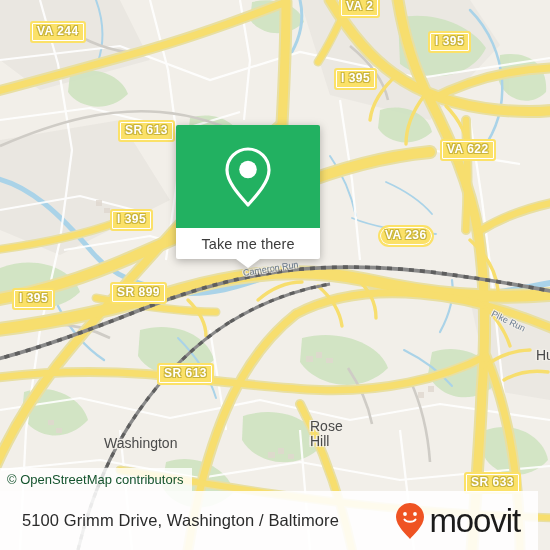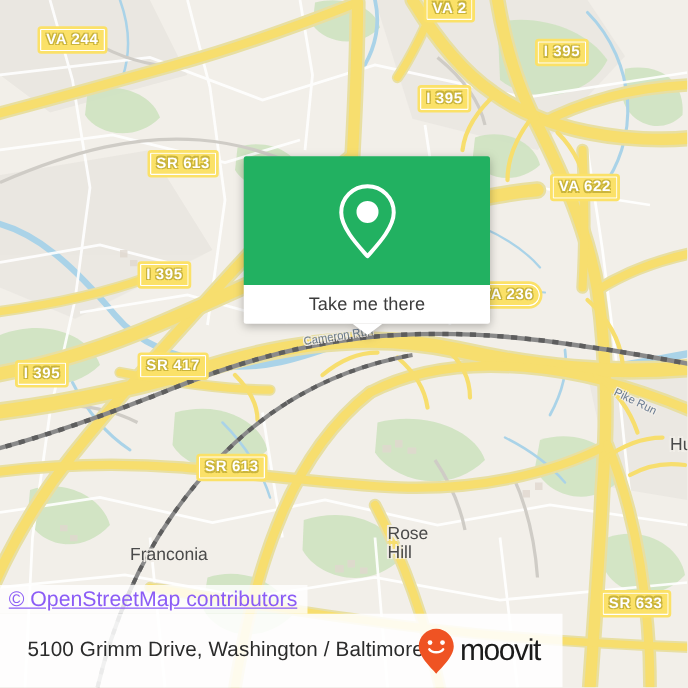--- a/index.html
+++ b/index.html
@@ -52,21 +52,21 @@
     color:#6a7c92;
     font-size:9px;
     white-space:nowrap;
     text-shadow:
       -1px -1px 0 #f2efe9, 1px -1px 0 #f2efe9,
       -1px  1px 0 #f2efe9, 1px  1px 0 #f2efe9;
   }
 
   
   #popup{
-    position:absolute;left:195px;top:125px;width:197px;
+    position:absolute;left:176px;top:125px;width:144px;
     filter:drop-shadow(0 2px 4px rgba(0,0,0,.28));
   }
   #popup-head{
     height:103px;background:#22b161;
     border-radius:2px 2px 0 0;
     display:flex;align-items:center;justify-content:center;
   }
   #popup-foot{
     height:31px;background:#ffffff;
     border-radius:0 0 2px 2px;
@@ -81,41 +81,40 @@
     border-left:12px solid transparent;
     border-right:12px solid transparent;
     border-top:9px solid #ffffff;
   }
 
   
   #attrib{
     position:absolute;left:0;top:468px;
     background:rgba(255,255,255,.80);
     padding:4px 8px 4px 7px;
-    font-size:17px;color:#8b5cf6;white-space:nowrap;
+    font-size:13px;color:#14532d;white-space:nowrap;
     line-height:15px;
-    text-decoration:underline;
   }
 
   
   #bottombar{
-    position:absolute;left:0;top:491px;width:450px;height:59px;
+    position:absolute;left:0;top:491px;width:538px;height:59px;
     background:rgba(255,255,255,.88);
     display:flex;align-items:center;
   }
   #address{
     margin-left:22px;color:#2b2b2b;font-size:16.5px;
     letter-spacing:.1px;white-space:nowrap;
   }
   #brand{
     position:absolute;right:18px;top:50%;transform:translateY(-50%);
     display:flex;align-items:center;gap:4px;
   }
   #brand .wordmark{
-    font-size:24px;color:#1b1b1b;letter-spacing:-1.1px;
+    font-size:33px;color:#1b1b1b;letter-spacing:-1.1px;
     line-height:33px;font-weight:400;
   }
 </style>
 </head>
 <body>
 
 <div id="stage">
 
   <div id="map">
     <svg class="svgmap" viewBox="0 0 550 550" xmlns="http://www.w3.org/2000/svg">
@@ -323,35 +322,35 @@
     <div class="shield" style="left:440px;top:139px;">
         <span>VA 622</span>
       </div>
     <div class="shield" style="left:110px;top:209px;">
         <span>I 395</span>
       </div>
     <div class="shield" style="left:378px;top:225px;border-radius:11px;">
         <span>VA 236</span>
       </div>
     <div class="shield" style="left:110px;top:282px;">
-        <span>SR 417</span>
+        <span>SR 899</span>
       </div>
     <div class="shield" style="left:12px;top:288px;">
         <span>I 395</span>
       </div>
     <div class="shield" style="left:157px;top:363px;">
         <span>SR 613</span>
       </div>
-    <div class="shield" style="left:464px;top:472px;margin-left:16px;">
+    <div class="shield" style="left:464px;top:472px;">
         <span>SR 633</span>
       </div>
 
     <div class="place" style="left:310px;top:385px;margin-top:34px;"><span>Rose
 Hill</span></div>
-    <div class="place" style="left:104px;top:436px;"><span>Franconia</span></div>
+    <div class="place" style="left:104px;top:436px;"><span>Washington</span></div>
     <div class="place" style="left:536px;top:348px;"><span>Hu</span></div>
 
     <div class="water-label" style="left:243px;top:268px;transform:rotate(-9deg);transform-origin:left center;">
       <span>Cameron Run</span></div>
     <div class="water-label" style="left:492px;top:308px;transform:rotate(26deg);transform-origin:left center;">
       <span>Pike Run</span></div>
   </div>
 
   <div id="popup">
     <div id="popup-head">

